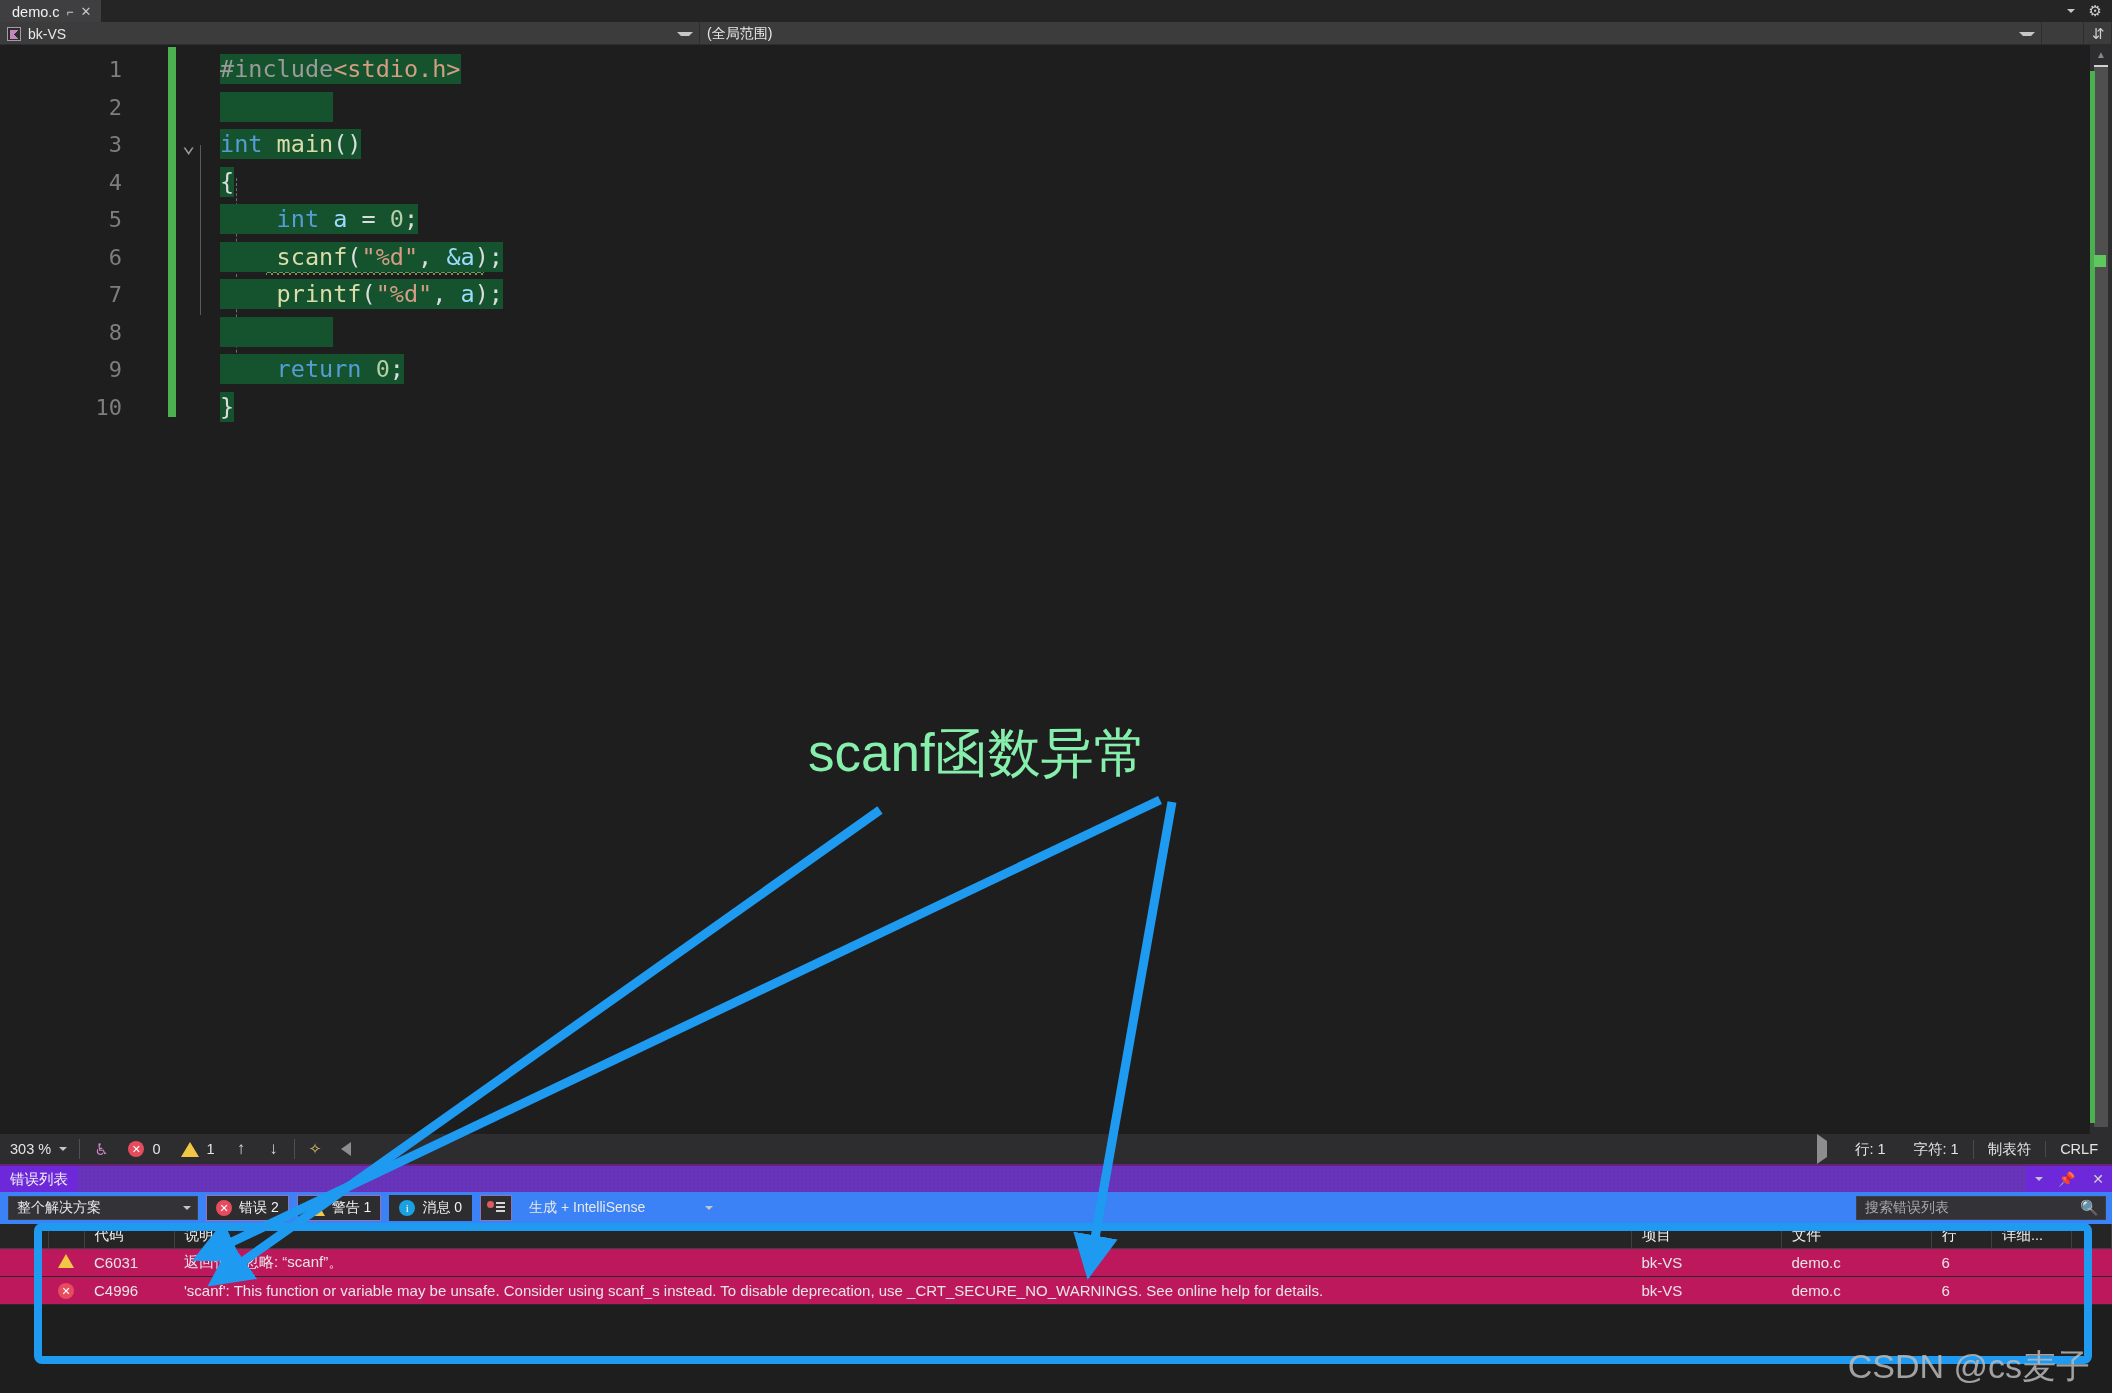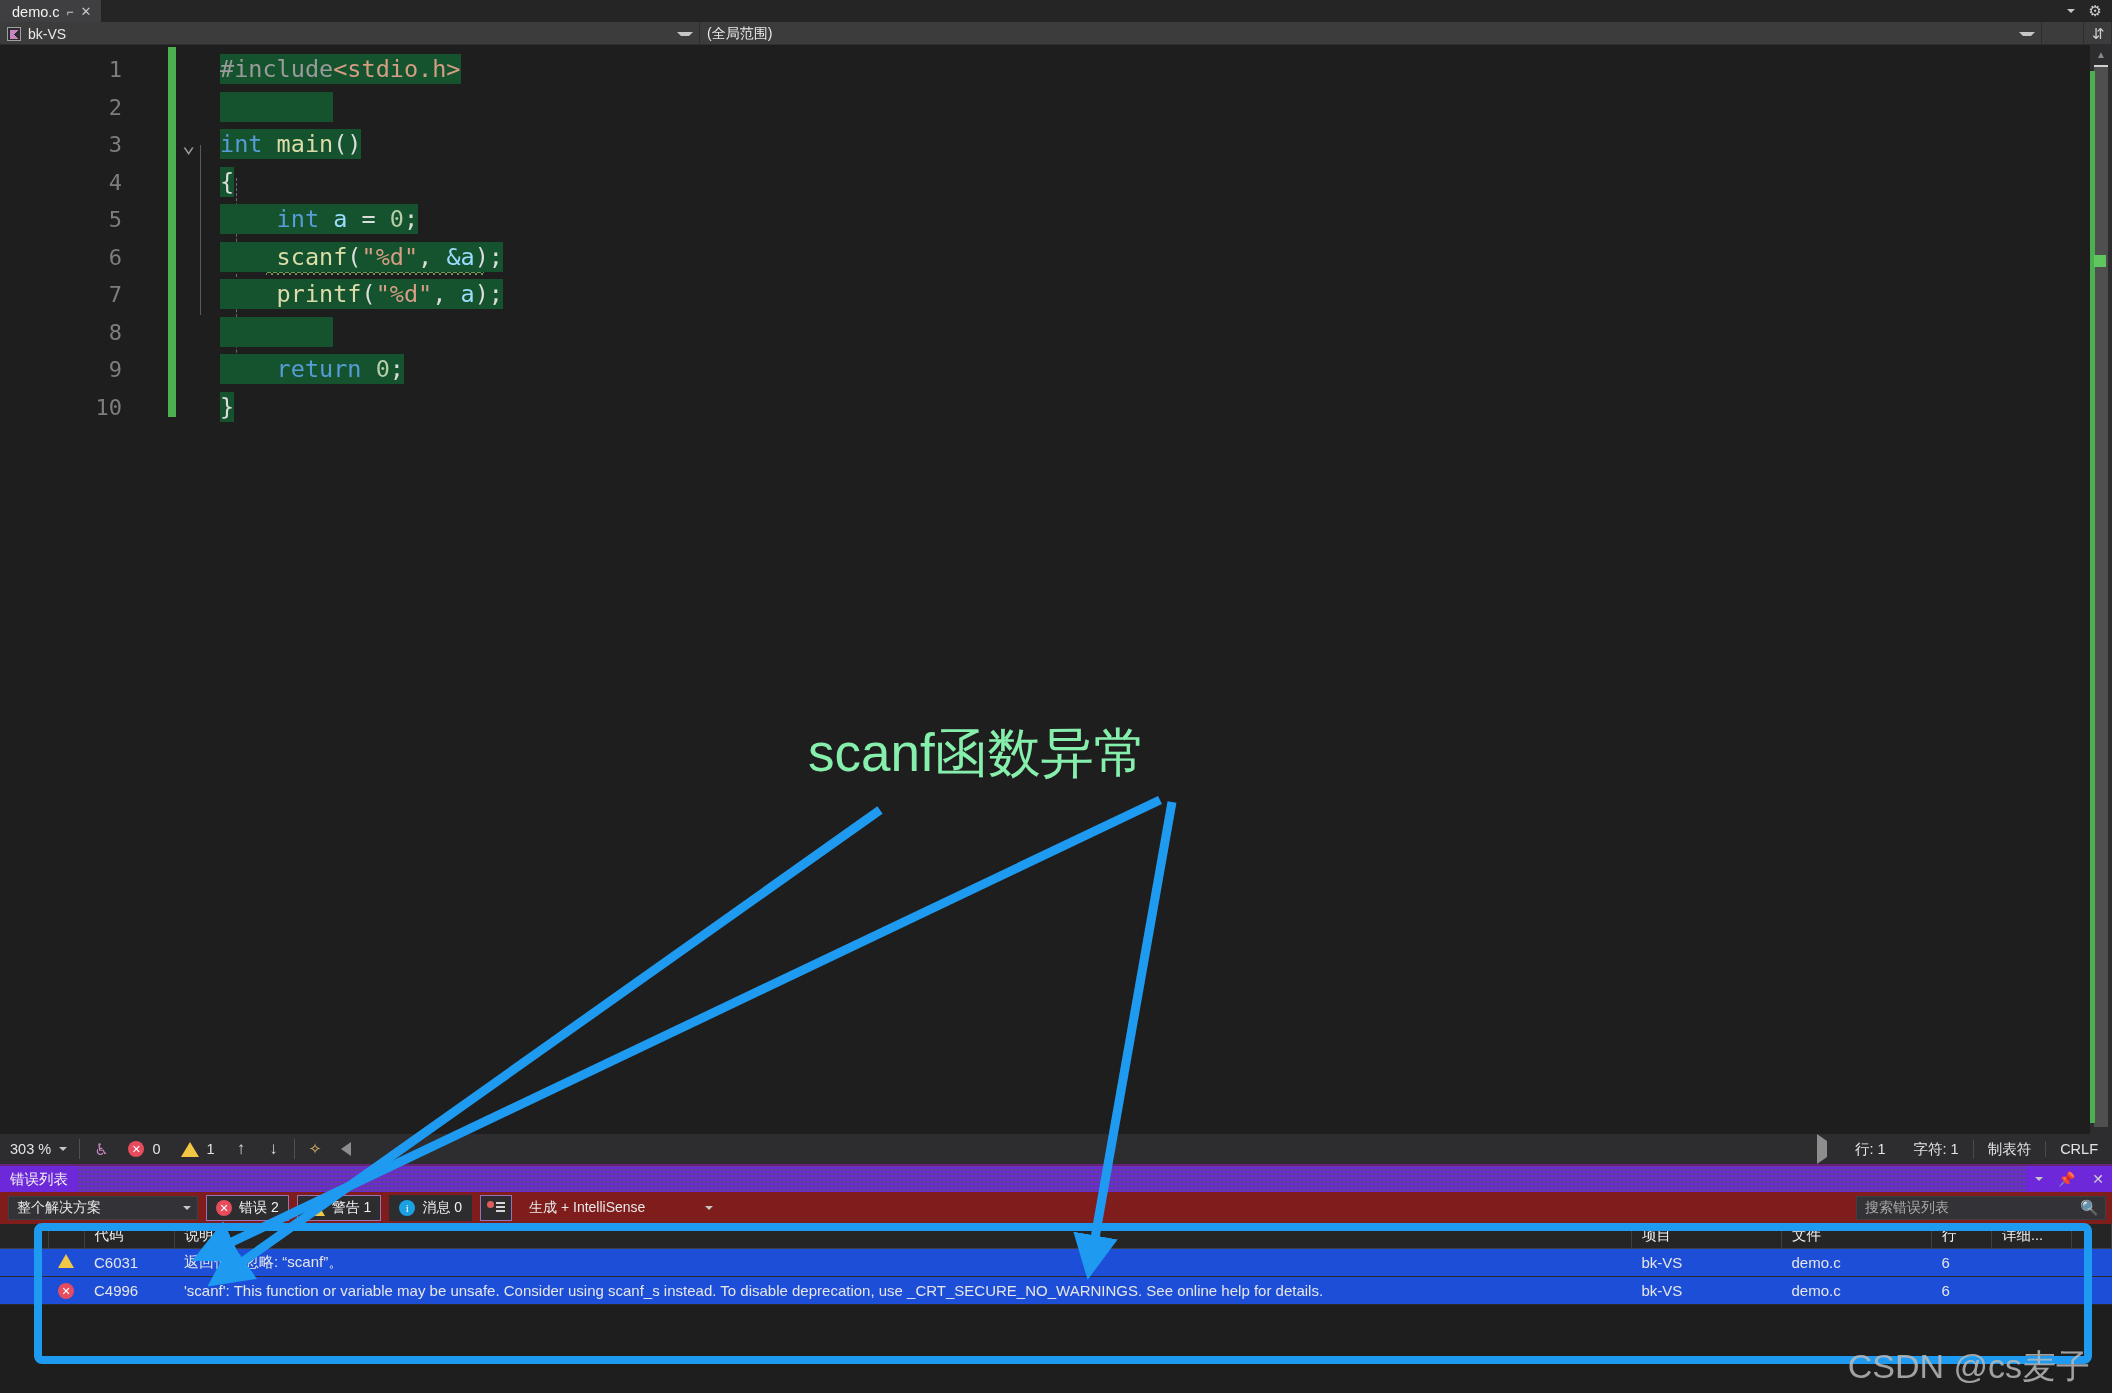--- a/index.html
+++ b/index.html
@@ -135,21 +135,21 @@
   .errpanel-title {
     height: 26px; display: flex; align-items: center; padding: 0 8px 0 10px;
     font-size: 14.5px; color: #f1f1f1; background:#6d28d9;
   }
   .dots { flex:1; height:100%; margin: 0 10px;
           background-image: radial-gradient(#555 1px, transparent 1px);
           background-size: 4px 4px; background-position: 0 10px; }
   .title-btns { display:flex; align-items:center; gap: 16px; color:#d0d0d0; font-size: 14px;}
   .errpanel-toolbar {
     height: 32px; display: flex; align-items: center; gap: 8px; padding: 0 6px 0 8px;
-    background: #7f1d1d;
+    background: #3b82f6;
   }
   .tb-combo {
     display:flex; align-items:center; height: 24px; border:1px solid #3f3f46; background:#333337;
     font-size: 14px; color:#e8e8e8; padding: 0 6px 0 8px; width: 190px;
   }
   .tb-combo .carr { margin-left:auto; }
   .tb-toggle {
     display:flex; align-items:center; gap:7px; height:26px; padding: 0 9px;
     border:1px solid #9a6fb5; background:#2d2d30; font-size:14px; color:#f1f1f1;
   }
@@ -171,21 +171,21 @@
   .errtable { width: 100%; border-collapse: collapse; font-size: 15px; }
   .errtable th {
     background: #252526; color:#f1f1f1; font-weight: normal; text-align: left;
     height: 24px; padding: 0 10px; border-right: 1px solid #3f3f46; border-bottom:1px solid #3f3f46;
     font-size: 14.5px;
   }
   .errtable td {
     height: 28px; padding: 0 10px; color:#e6e6e6; border-bottom: 1px solid #2a2a2a;
     white-space: nowrap; overflow: hidden;
   }
-  .errtable tr { background: #1d4ed8; }
+  .errtable tr { background: #be185d; }
   .c-code { color:#6faddb; }
   .col-icon { width: 48px; }
   .col-sev  { width: 34px; }
   .col-code { width: 90px; }
   .col-proj { width: 150px; }
   .col-file { width: 150px; }
   .col-line { width: 60px; }
   .col-det  { width: 80px; }
   .col-end  { width: 40px; }
   .row-icon-cell { text-align: center; }

